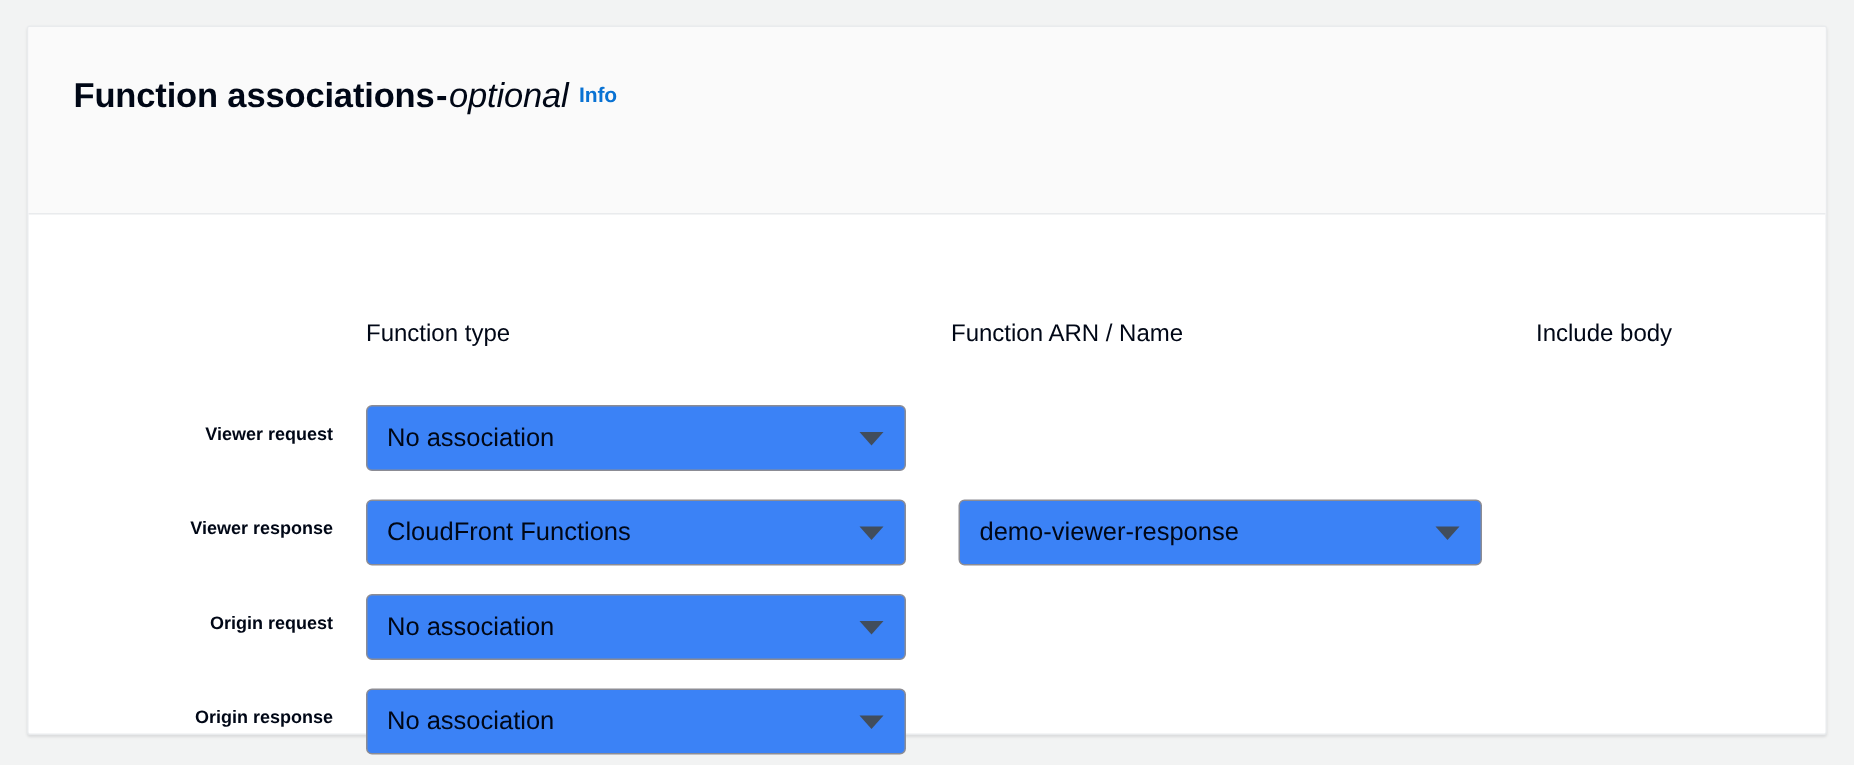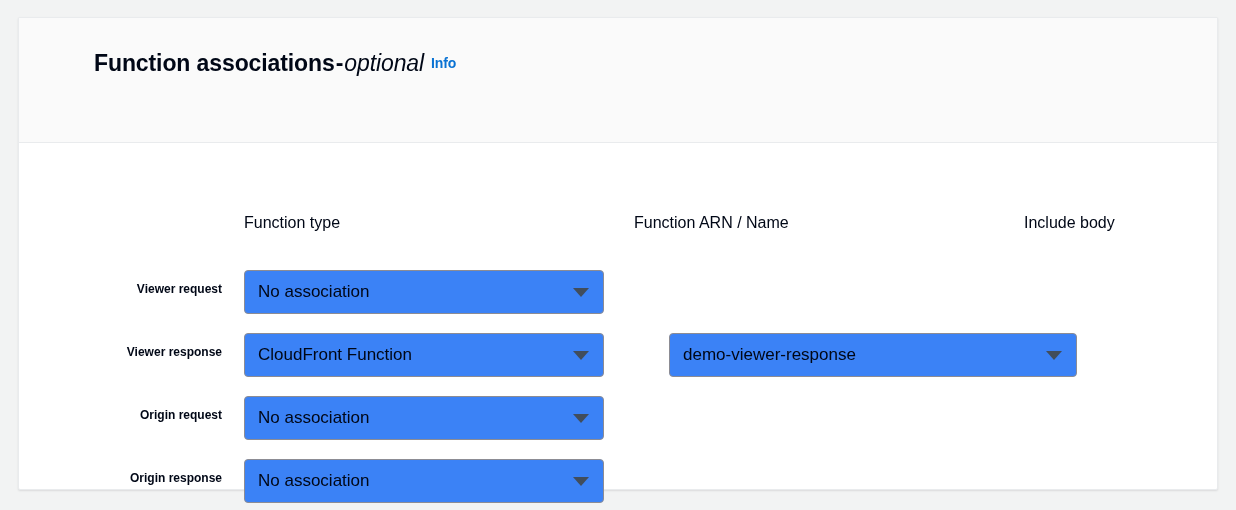--- a/index.html
+++ b/index.html
@@ -41,21 +41,20 @@
 
   .panel-title {
     position: absolute;
     left: 30px;
     top: 32px;
     font-size: 23px;
     font-weight: bold;
     color: #000716;
     letter-spacing: -0.1px;
     white-space: nowrap;
-    margin-left: 45px;
   }
   .panel-title .dash {
     font-weight: bold;
     color: #000716;
     padding: 0 1px;
   }
   .panel-title .optional {
     font-style: italic;
     font-weight: normal;
     color: #000716;
@@ -137,21 +136,21 @@
     top: 50%;
     margin-top: -4px;
     width: 0;
     height: 0;
     border-left: 8px solid transparent;
     border-right: 8px solid transparent;
     border-top: 9px solid #414d5c;
   }
 
   .select.type-sel { left: 225px; width: 360px; }
-  .select.arn-sel  { left: 650px; width: 408px; }
+  .select.arn-sel  { left: 620px; width: 349px; }
 
   .r0 { top: 98px; }
   .r1 { top: 161px; }
   .r2 { top: 224px; }
   .r3 { top: 287px; }
 
   .lbl-r0 { top: 110px; }
   .lbl-r1 { top: 173px; }
   .lbl-r2 { top: 236px; }
   .lbl-r3 { top: 299px; }
@@ -174,21 +173,21 @@
     <div class="col-head c3">Include body</div>
 
     <div class="row-label lbl-r0">Viewer request</div>
     <div class="select type-sel r0">
       <span class="value">No association</span>
       <span class="caret"></span>
     </div>
 
     <div class="row-label lbl-r1">Viewer response</div>
     <div class="select type-sel r1">
-      <span class="value">CloudFront Function</span>
+      <span class="value">CloudFront Functions</span>
       <span class="caret"></span>
     </div>
     <div class="select arn-sel r1">
       <span class="value">demo-viewer-response</span>
       <span class="caret"></span>
     </div>
 
     <div class="row-label lbl-r2">Origin request</div>
     <div class="select type-sel r2">
       <span class="value">No association</span>

